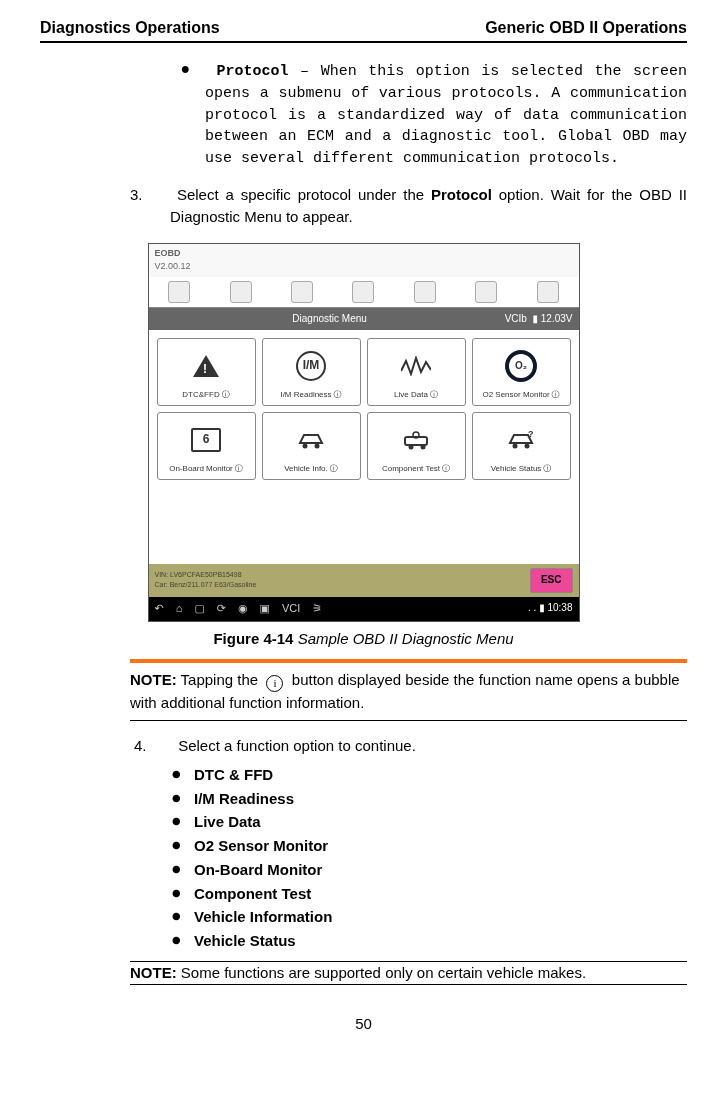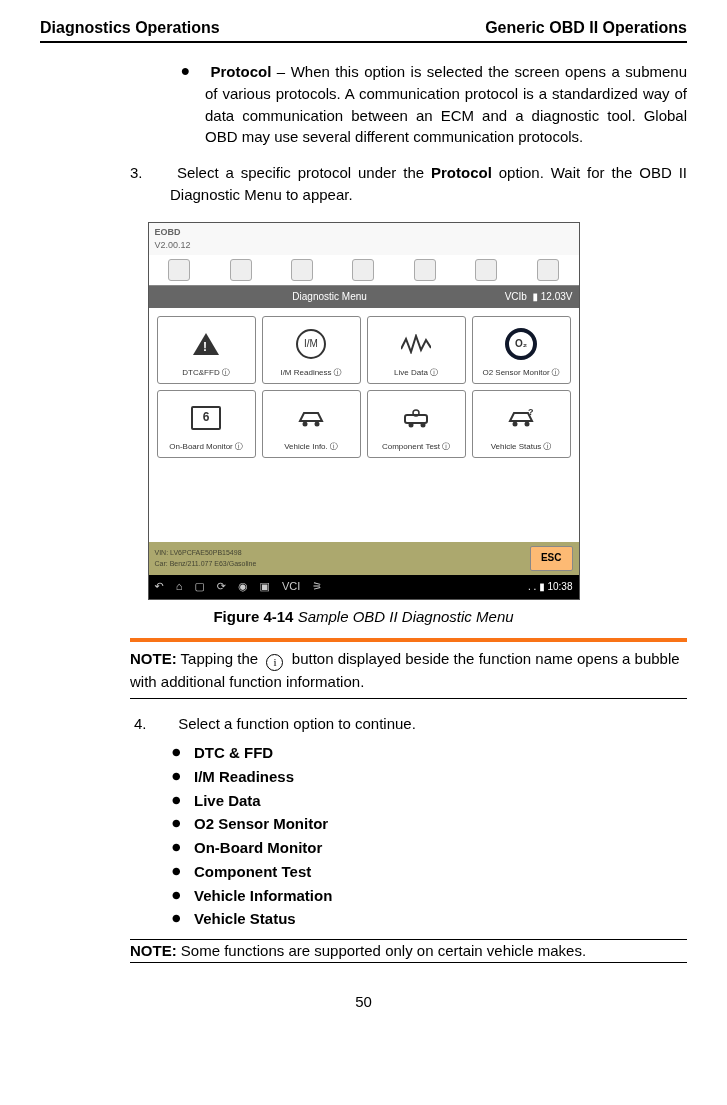--- a/index.html
+++ b/index.html
@@ -27,20 +27,21 @@
     font-weight: bold;
     font-size: 16px;
     margin-top: 12px;
   }
   .content {
     padding-top: 18px;
   }
   .protocol-block {
     margin-left: 165px;
     text-align: justify;
+    font-family: Liberation Mono, monospace;
   }
   .protocol-block .dot {
     display: inline-block;
     width: 26px;
     margin-left: -26px;
   }
   .step-block {
     margin-left: 130px;
     text-align: justify;
     margin-top: 14px;
@@ -133,21 +134,21 @@
   .fig-vin-bar {
     background: #aca86e;
     color: #443;
     font-size: 7px;
     padding: 4px 6px;
     display: flex;
     justify-content: space-between;
     align-items: center;
   }
   .esc-btn {
-    background: #fdba74;
+    background: #ec4899;
     color: #000;
     border: 1px solid #888;
     padding: 4px 10px;
     font-size: 10px;
     font-weight: bold;
     border-radius: 2px;
   }
   .fig-nav-bar {
     background: #000;
     color: #fff;
@@ -233,21 +234,21 @@
     position:absolute;
     left:-3px; top:6px;
     color:#fff;
     font-size:12px;
     font-weight:bold;
   }
   .tile-im {
     border:2px solid #333; border-radius:50%;
     width:26px;height:26px;
     display:flex;align-items:center;justify-content:center;
-    font-size:10px;font-weight:normal;
+    font-size:12px;font-weight:bold;
   }
   .tile-wave svg { width:30px; height:20px; }
   .tile-box6 {
     border:2px solid #333;
     width:26px;height:20px;
     display:flex;align-items:center;justify-content:center;
     font-weight:bold;font-size:12px;
     border-radius:2px;
   }
   .tile-car svg { width:30px;height:22px; }

